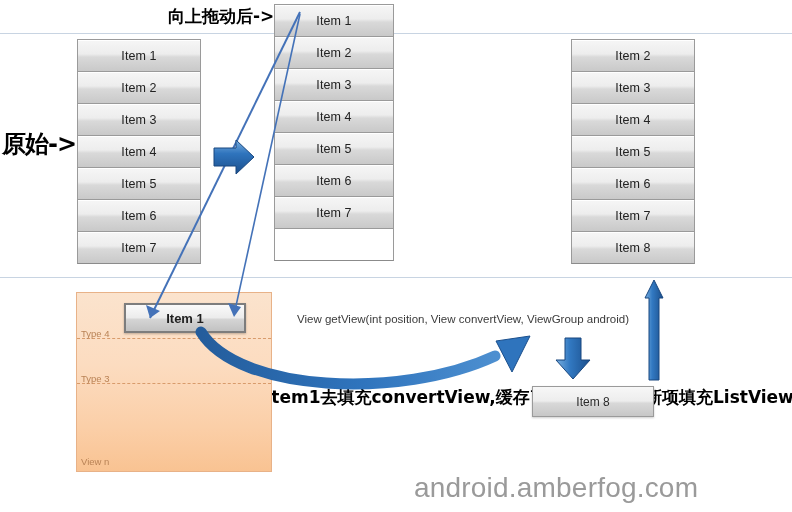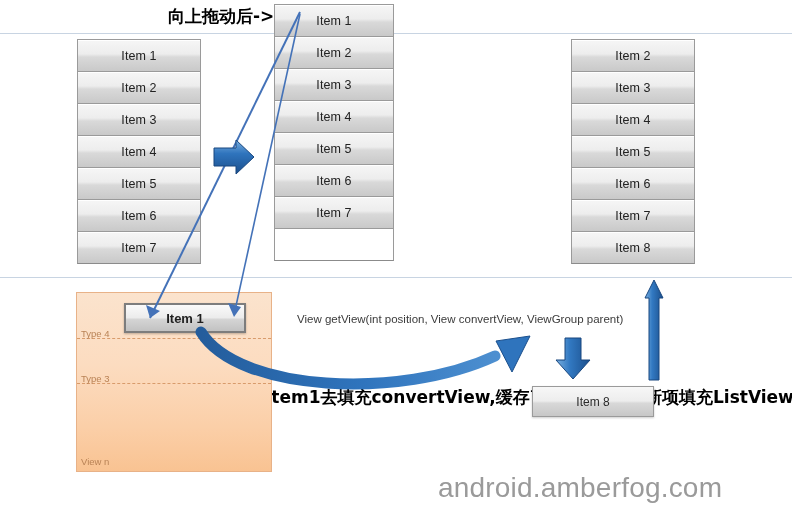--- a/index.html
+++ b/index.html
@@ -103,21 +103,21 @@
     box-sizing:border-box;
     background:linear-gradient(to bottom,#f7f7f7 0%,#ededed 48%,#d8d8d8 56%,#c7c7c7 100%);
     border:1px solid #9a9a9a;
     display:flex;align-items:center;justify-content:center;
     font-size:12px;color:#2b2b2b;
     box-shadow:0 1px 2px rgba(0,0,0,.2);
   }
 
   
   #watermark{
-    position:absolute;left:438px;top:472px;
+    position:absolute;left:414px;top:472px;
     font-size:28px;color:#9a9a9a;letter-spacing:.2px;
     font-family:"Liberation Sans","DejaVu Sans",sans-serif;
   }
 
   
   #arrows{position:absolute;left:0;top:0;width:792px;height:512px;pointer-events:none;}
 </style>
 </head>
 <body>
 
@@ -150,24 +150,25 @@
   <div class="itemlist" id="list-result">
     <div class="listitem">Item 2</div>
     <div class="listitem">Item 3</div>
     <div class="listitem">Item 4</div>
     <div class="listitem">Item 5</div>
     <div class="listitem">Item 6</div>
     <div class="listitem">Item 7</div>
     <div class="listitem">Item 8</div>
   </div>
 
+  <div class="cn-label" id="label-original">原始-&gt;</div>
   <div class="cn-label" id="label-dragged">向上拖动后-&gt;</div>
   <div class="cn-label" id="label-convert">Item1去填充convertView,缓存了</div>
   <div class="cn-label" id="label-newitem">新项填充ListView底</div>
-  <div id="getview-signature">View getView(int position, View convertView, ViewGroup parent)</div>
+  <div id="getview-signature">View getView(int position, View convertView, ViewGroup android)</div>
 
   <div id="recycler-panel">
     <div class="type-row" id="divider-1"></div>
     <div class="type-row" id="divider-2"></div>
     <div class="type-label" id="type-1">Type 4</div>
     <div class="type-label" id="type-2">Type 3</div>
     <div class="type-label" id="type-n">View n</div>
   </div>
   <div id="recycler-item">Item 1</div>
 

